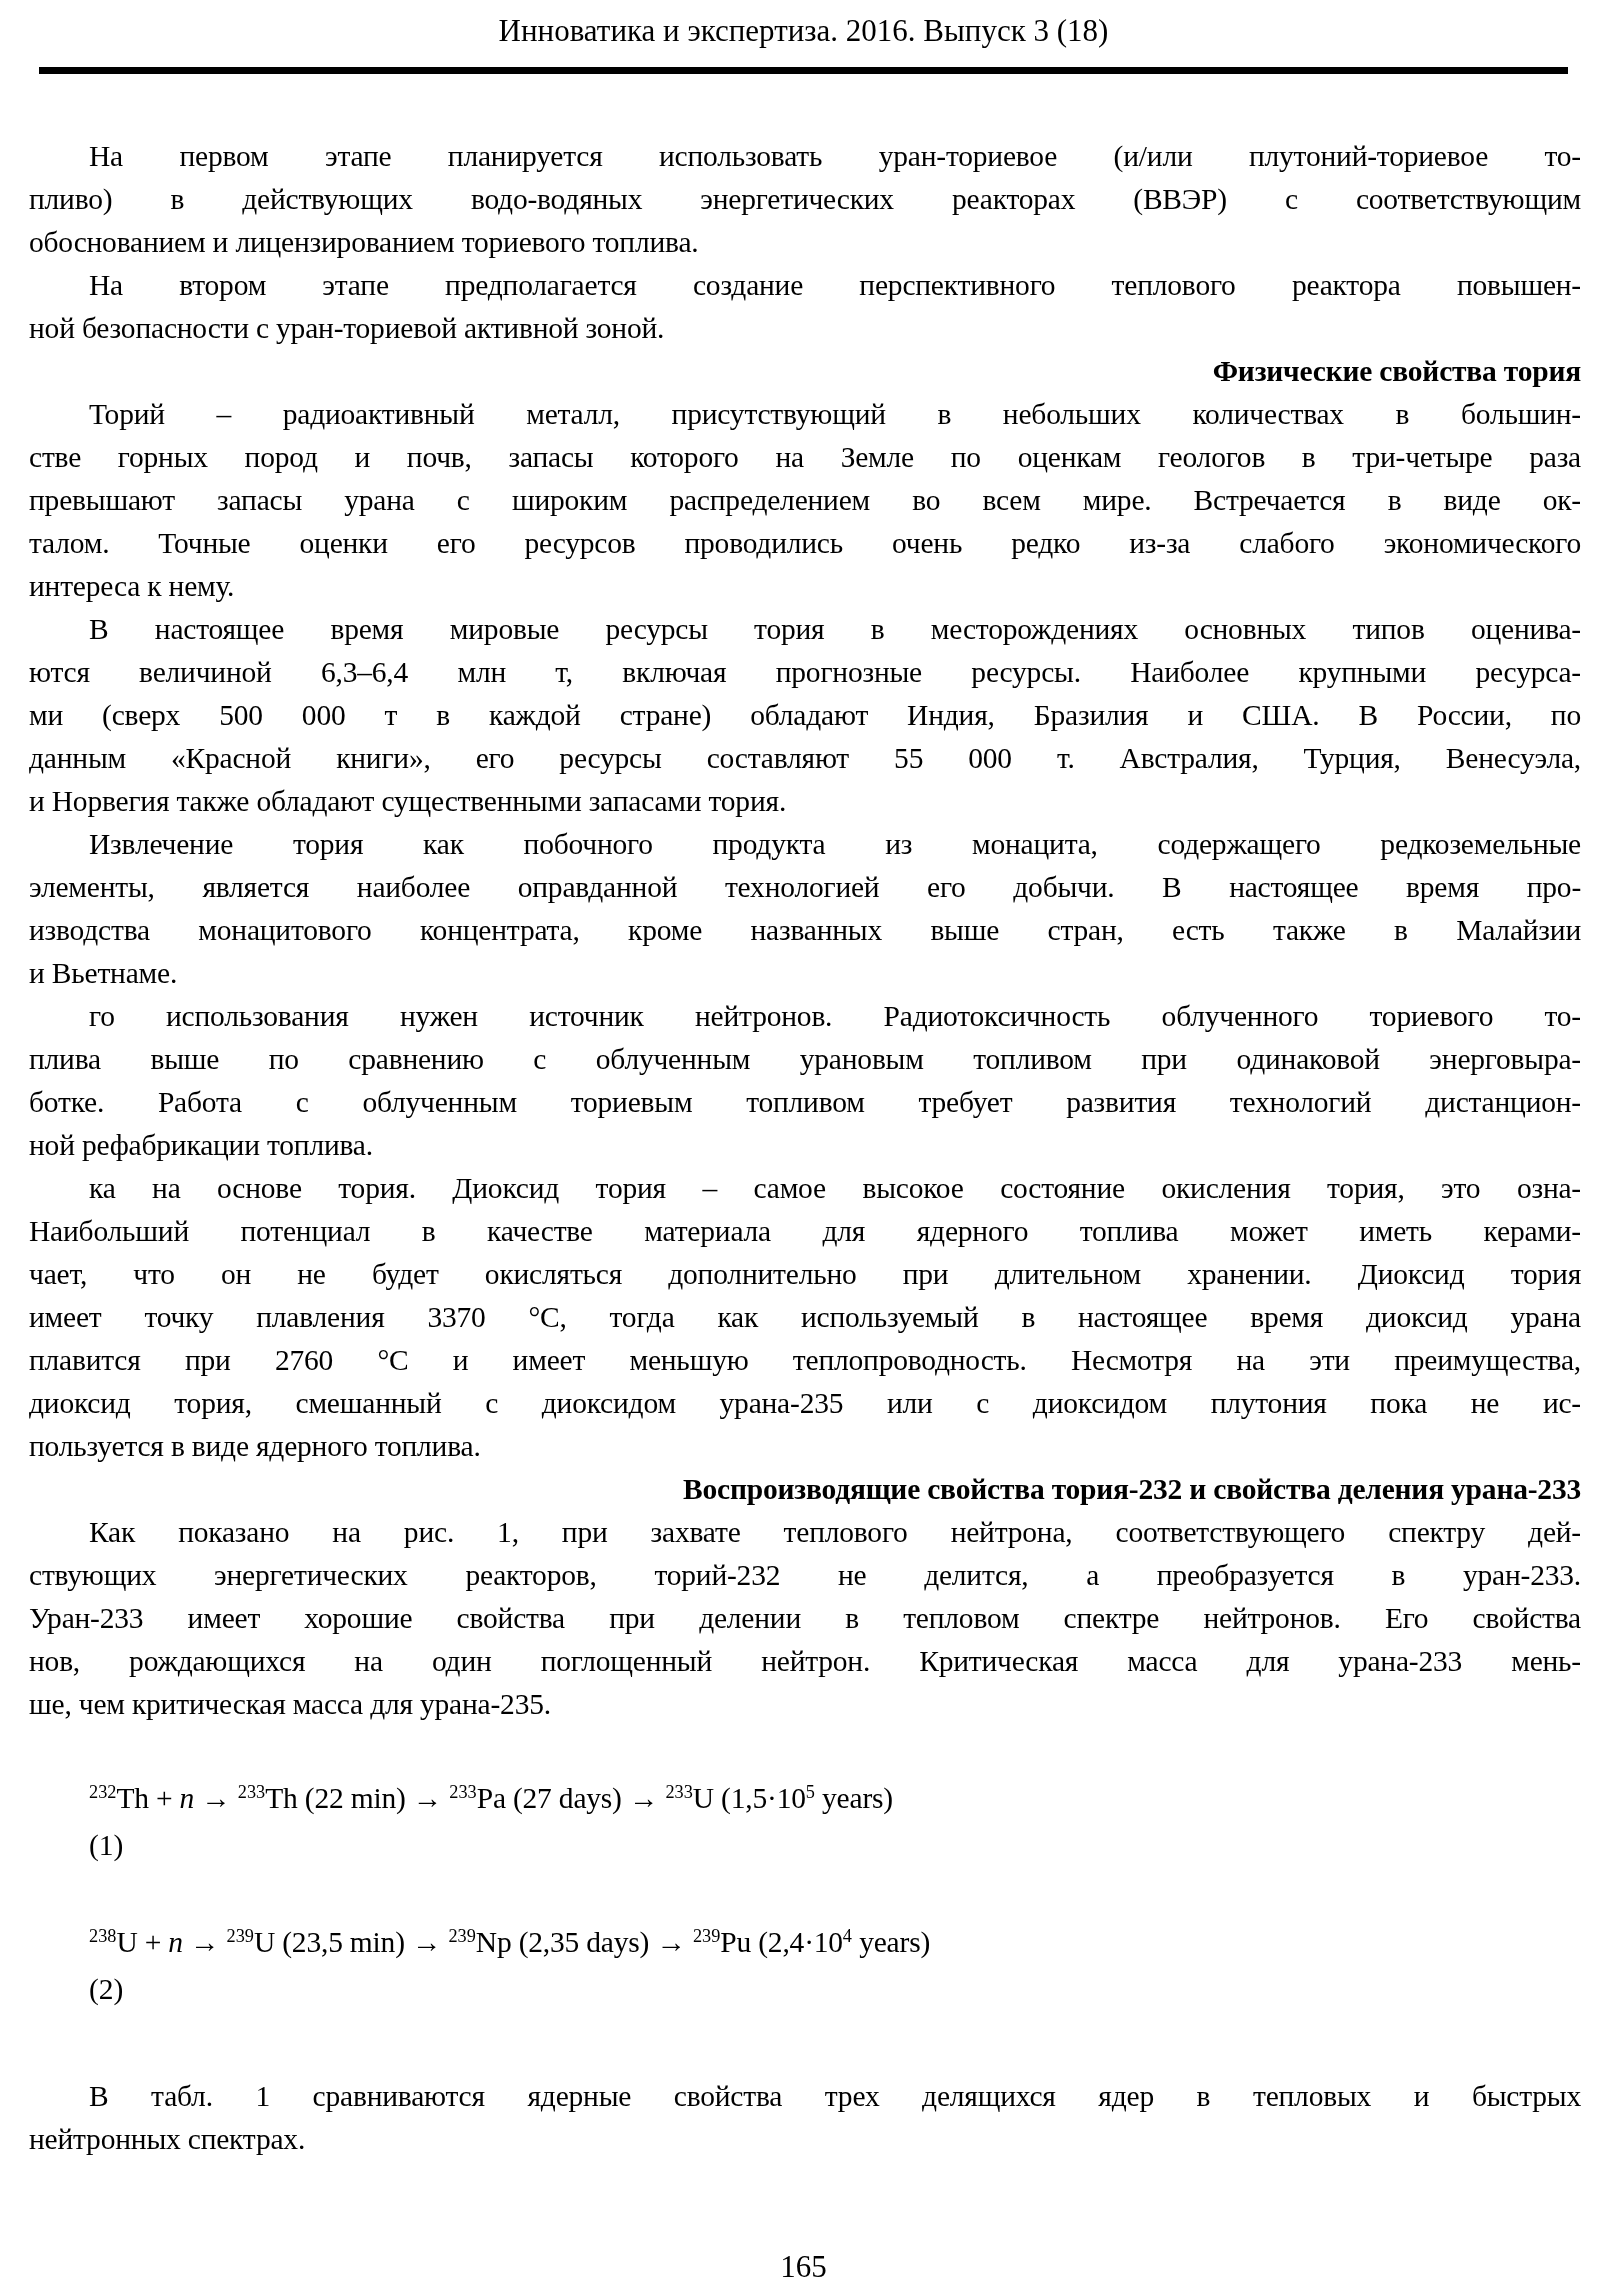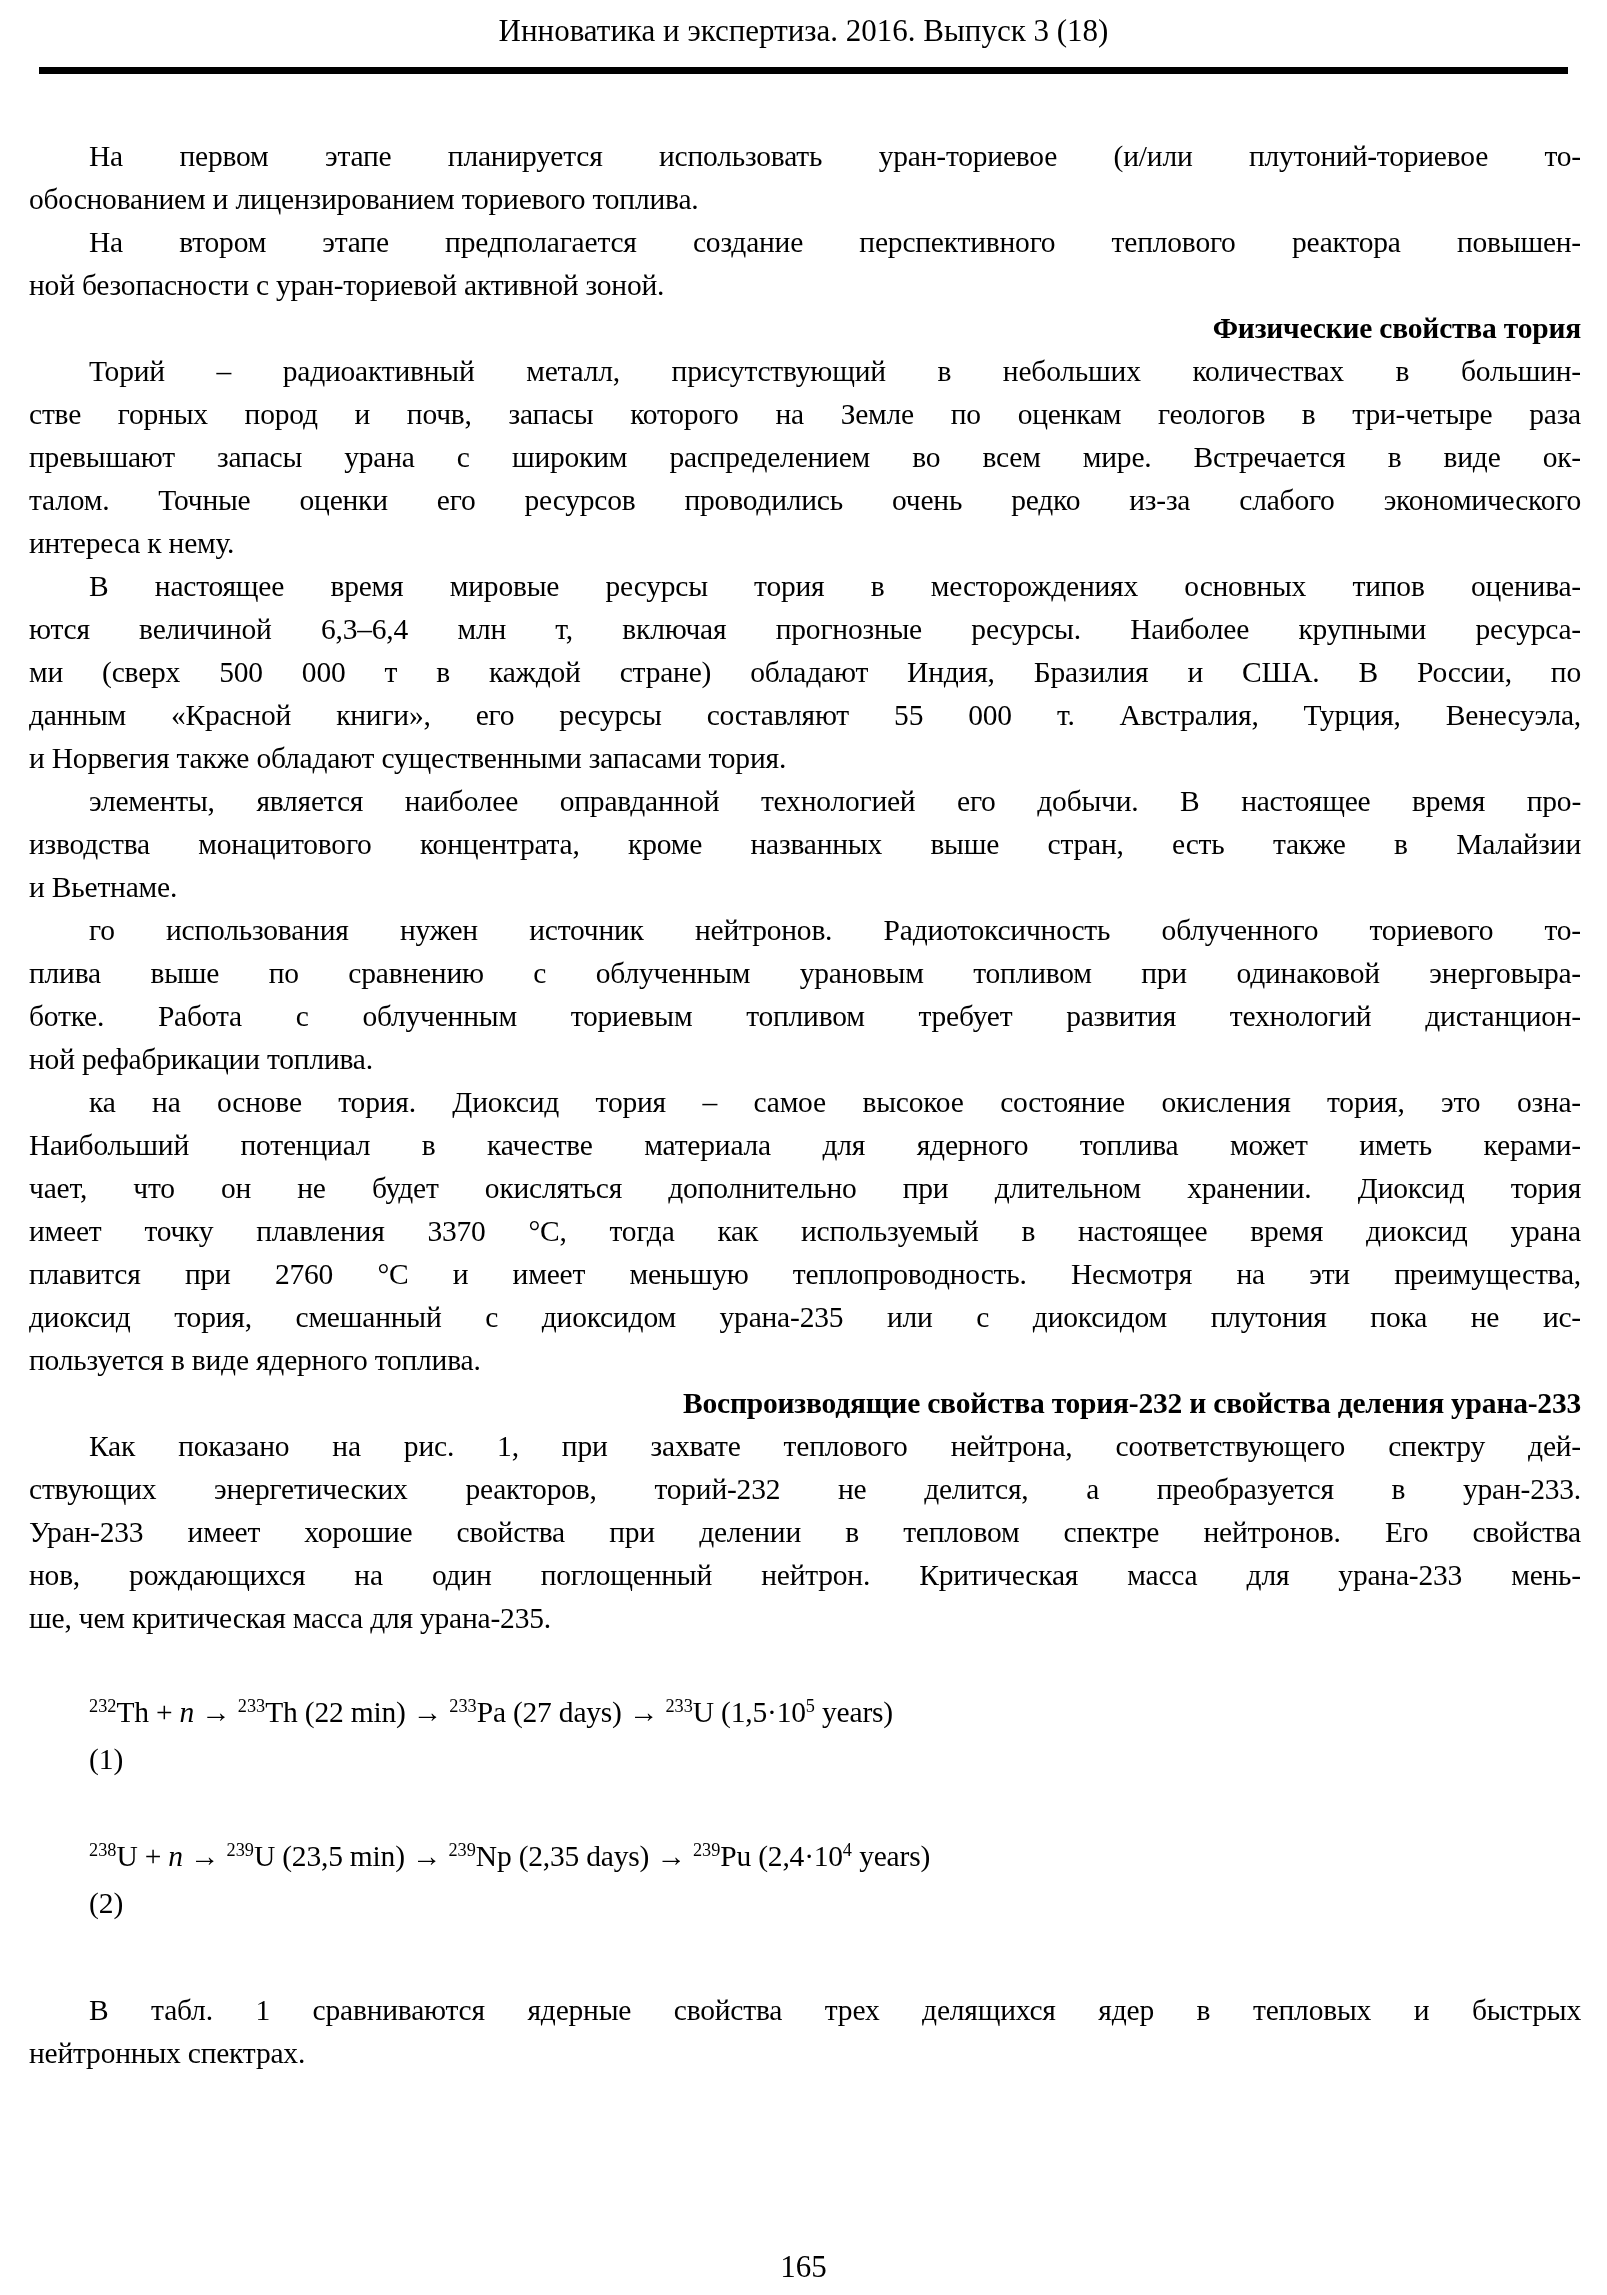--- a/index.html
+++ b/index.html
@@ -83,20 +83,21 @@
 </style>
 </head>
 <body>
 
 <div class="page">
   <div class="header">Инноватика и экспертиза. 2016. Выпуск 3 (18)</div>
   <div class="rule"></div>
   <div class="content">
       <div class="para">
         <div class="line">На первом этапе планируется использовать уран-ториевое (и/или плутоний-ториевое то-</div>
+        <div class="line">пливо) в действующих водо-водяных энергетических реакторах (ВВЭР) с соответствующим</div>
         <div class="line">обоснованием и лицензированием ториевого топлива.</div>
       </div>
       <div class="para">
         <div class="line">На втором этапе предполагается создание перспективного теплового реактора повышен-</div>
         <div class="line">ной безопасности с уран-ториевой активной зоной.</div>
       </div>
       <div class="heading">Физические свойства тория</div>
       <div class="para">
         <div class="line">Торий – радиоактивный металл, присутствующий в небольших количествах в большин-</div>
         <div class="line">стве горных пород и почв, запасы которого на Земле по оценкам геологов в три-четыре раза</div>
@@ -105,20 +106,21 @@
         <div class="line">интереса к нему.</div>
       </div>
       <div class="para">
         <div class="line">В настоящее время мировые ресурсы тория в месторождениях основных типов оценива-</div>
         <div class="line">ются величиной 6,3–6,4 млн т, включая прогнозные ресурсы. Наиболее крупными ресурса-</div>
         <div class="line">ми (сверх 500 000 т в каждой стране) обладают Индия, Бразилия и США. В России, по</div>
         <div class="line">данным «Красной книги», его ресурсы составляют 55 000 т. Австралия, Турция, Венесуэла,</div>
         <div class="line">и Норвегия также обладают существенными запасами тория.</div>
       </div>
       <div class="para">
+        <div class="line">Извлечение тория как побочного продукта из монацита, содержащего редкоземельные</div>
         <div class="line">элементы, является наиболее оправданной технологией его добычи. В настоящее время про-</div>
         <div class="line">изводства монацитового концентрата, кроме названных выше стран, есть также в Малайзии</div>
         <div class="line">и Вьетнаме.</div>
       </div>
       <div class="para">
         <div class="line">го использования нужен источник нейтронов. Радиотоксичность облученного ториевого то-</div>
         <div class="line">плива выше по сравнению с облученным урановым топливом при одинаковой энерговыра-</div>
         <div class="line">ботке. Работа с облученным ториевым топливом требует развития технологий дистанцион-</div>
         <div class="line">ной рефабрикации топлива.</div>
       </div>

